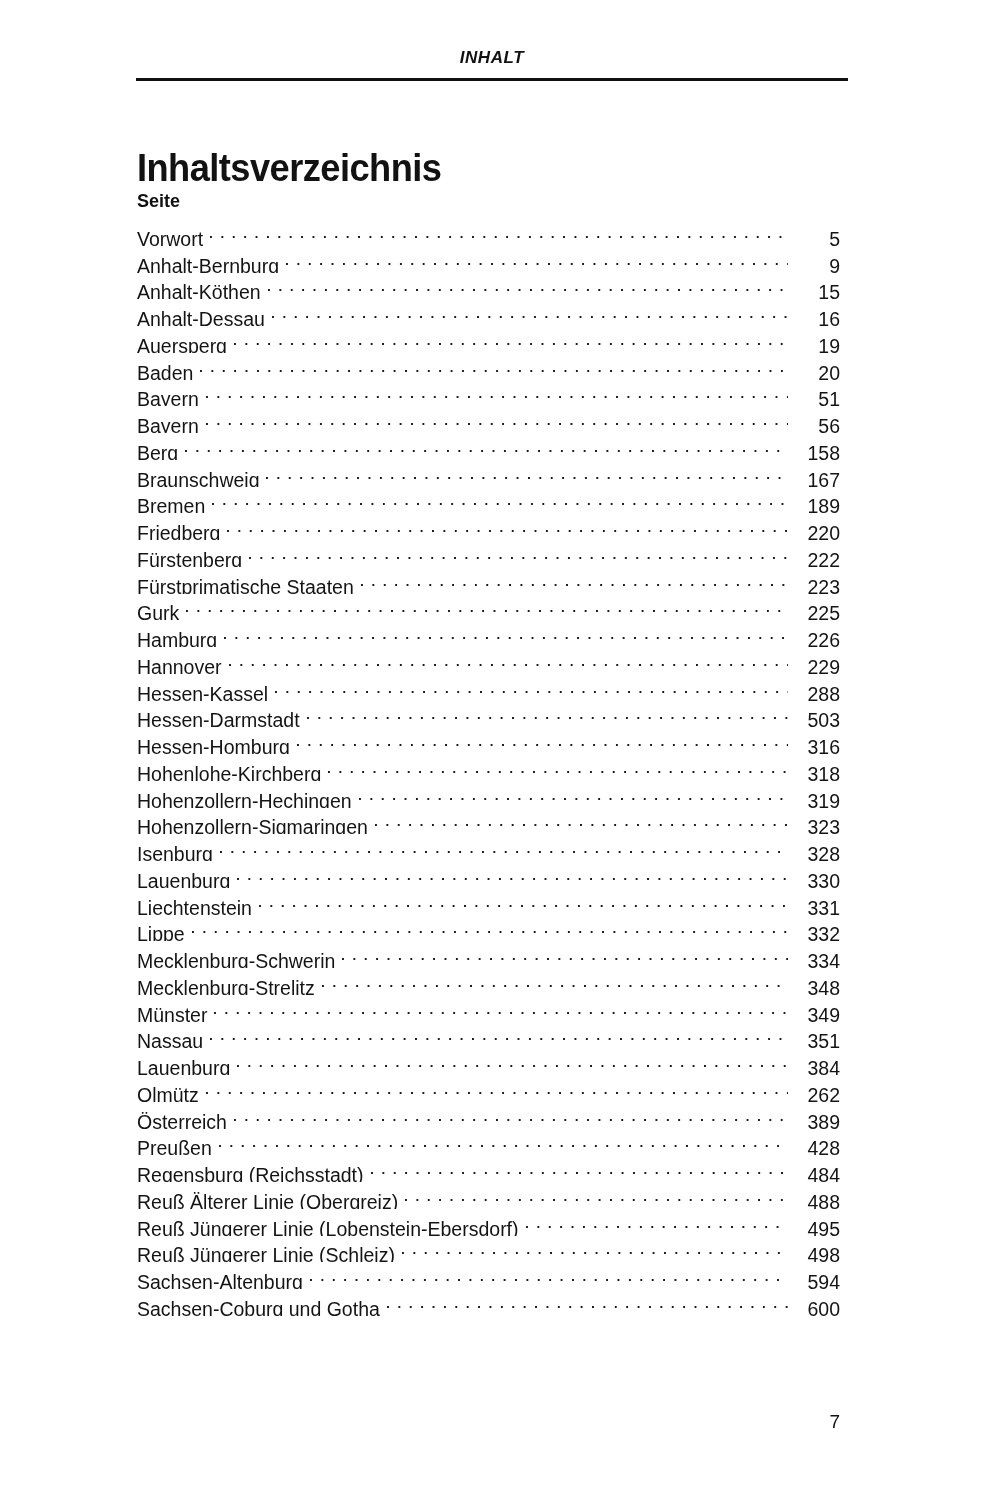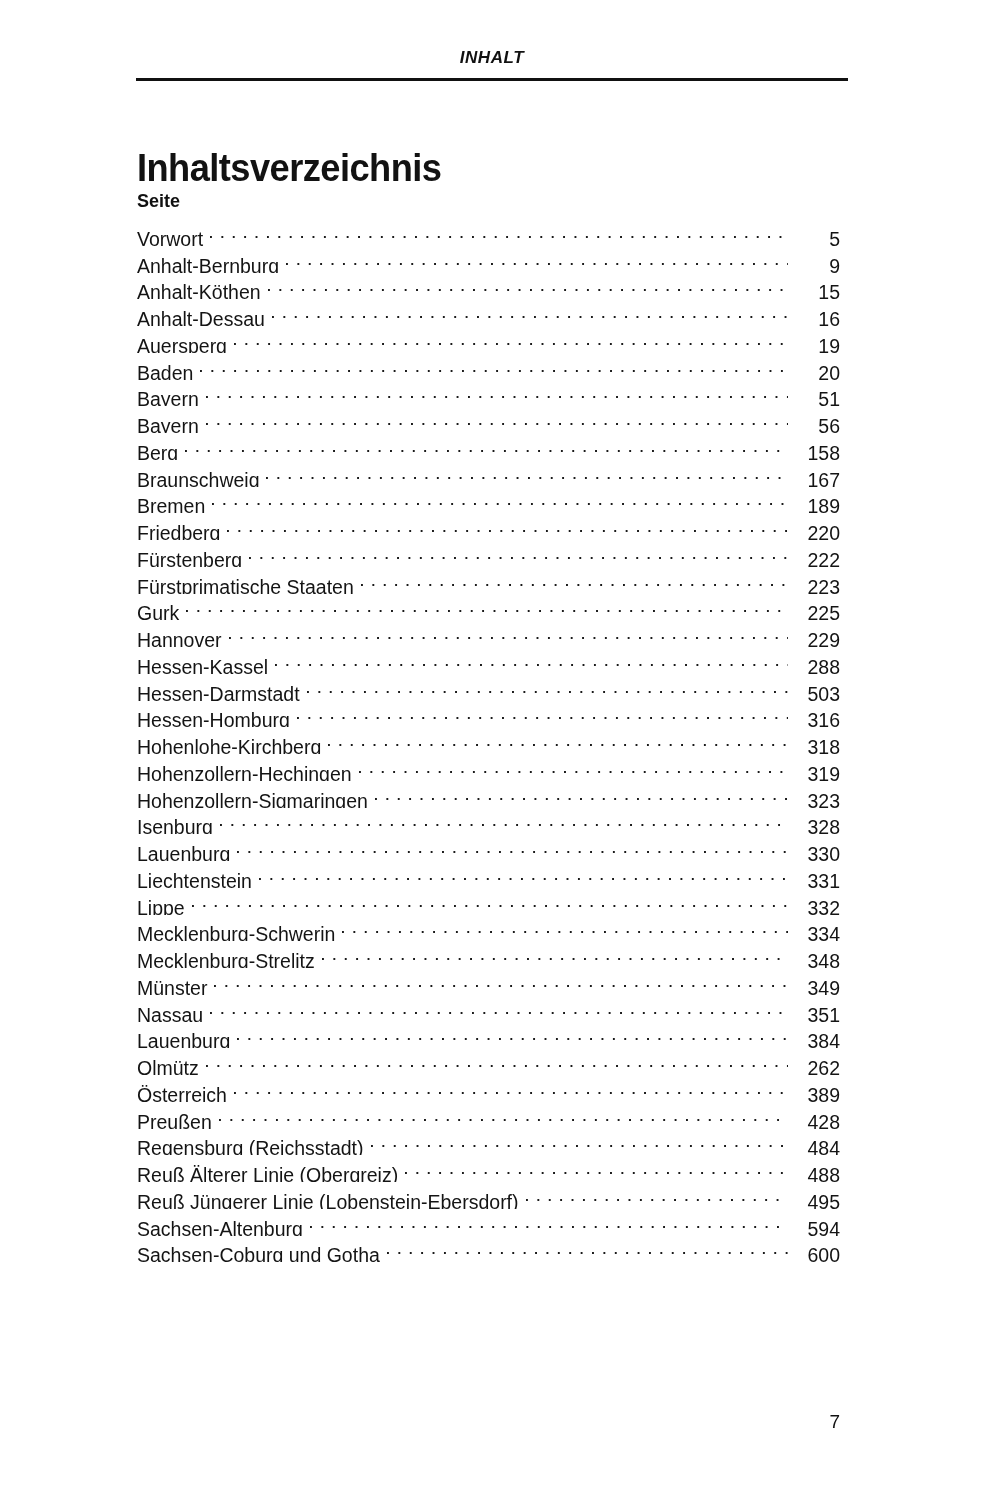--- a/index.html
+++ b/index.html
@@ -224,20 +224,25 @@
           <span class="toc-label">Fürstprimatische Staaten</span>
           <span class="toc-dots"></span>
           <span class="toc-page">223</span>
         </li>
         <li class="toc-row">
           <span class="toc-label">Gurk</span>
           <span class="toc-dots"></span>
           <span class="toc-page">225</span>
         </li>
         <li class="toc-row">
+          <span class="toc-label">Hamburg</span>
+          <span class="toc-dots"></span>
+          <span class="toc-page">226</span>
+        </li>
+        <li class="toc-row">
           <span class="toc-label">Hannover</span>
           <span class="toc-dots"></span>
           <span class="toc-page">229</span>
         </li>
         <li class="toc-row">
           <span class="toc-label">Hessen-Kassel</span>
           <span class="toc-dots"></span>
           <span class="toc-page">288</span>
         </li>
         <li class="toc-row">
@@ -332,20 +337,25 @@
         </li>
         <li class="toc-row">
           <span class="toc-label">Reuß Älterer Linie (Obergreiz)</span>
           <span class="toc-dots"></span>
           <span class="toc-page">488</span>
         </li>
         <li class="toc-row">
           <span class="toc-label">Reuß Jüngerer Linie (Lobenstein-Ebersdorf)</span>
           <span class="toc-dots"></span>
           <span class="toc-page">495</span>
+        </li>
+        <li class="toc-row">
+          <span class="toc-label">Reuß Jüngerer Linie (Schleiz)</span>
+          <span class="toc-dots"></span>
+          <span class="toc-page">498</span>
         </li>
         <li class="toc-row">
           <span class="toc-label">Sachsen-Altenburg</span>
           <span class="toc-dots"></span>
           <span class="toc-page">594</span>
         </li>
         <li class="toc-row">
           <span class="toc-label">Sachsen-Coburg und Gotha</span>
           <span class="toc-dots"></span>
           <span class="toc-page">600</span>

